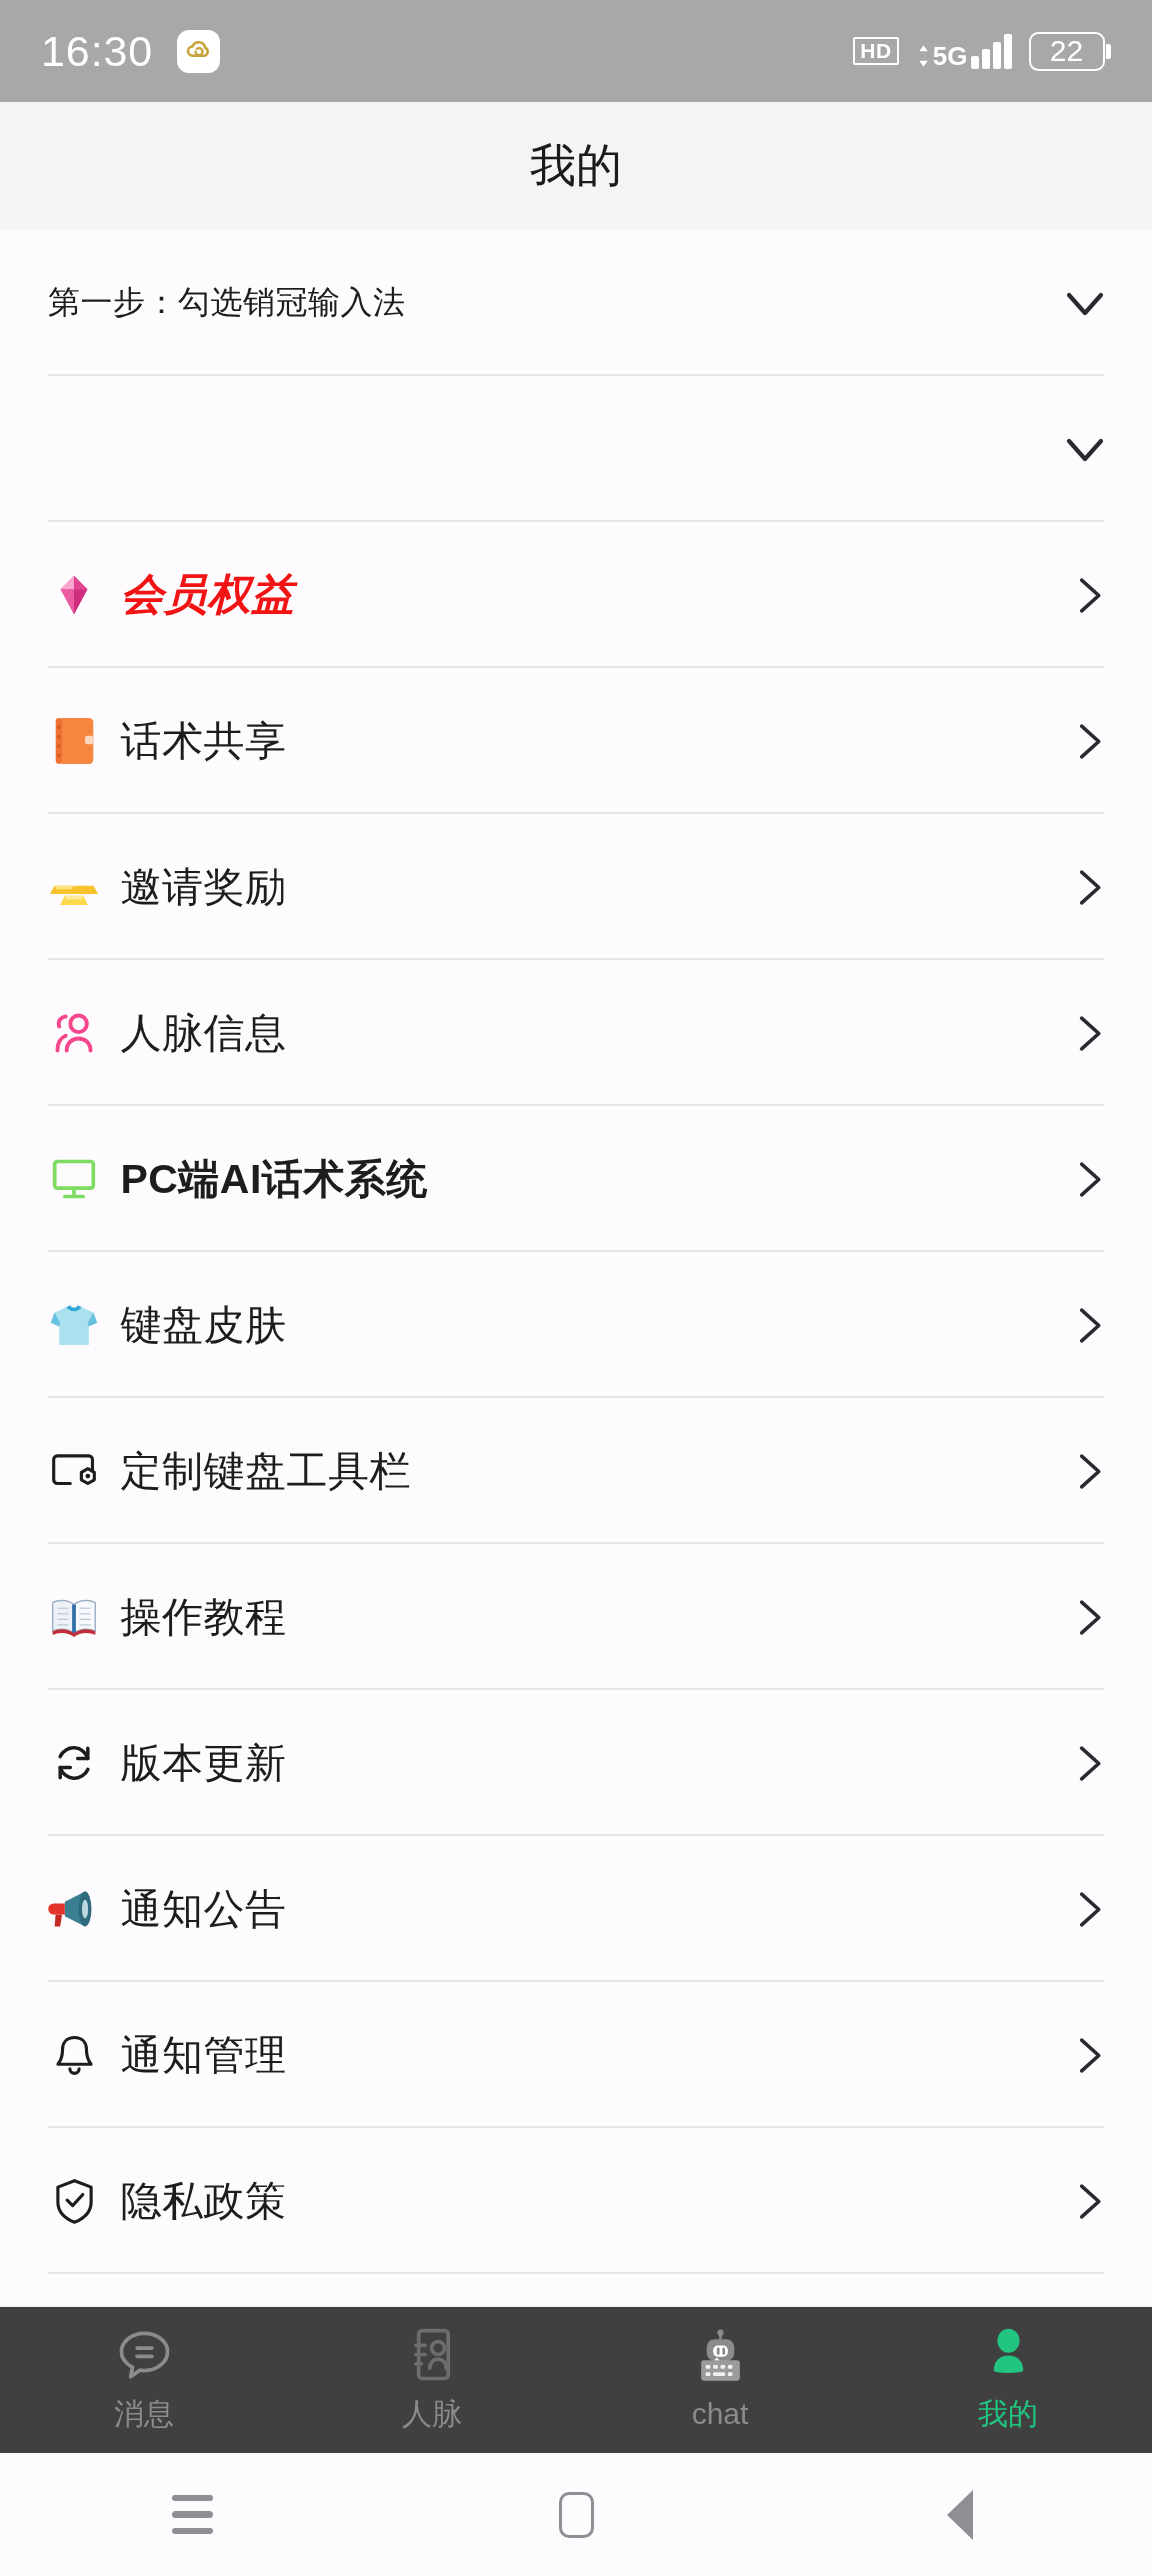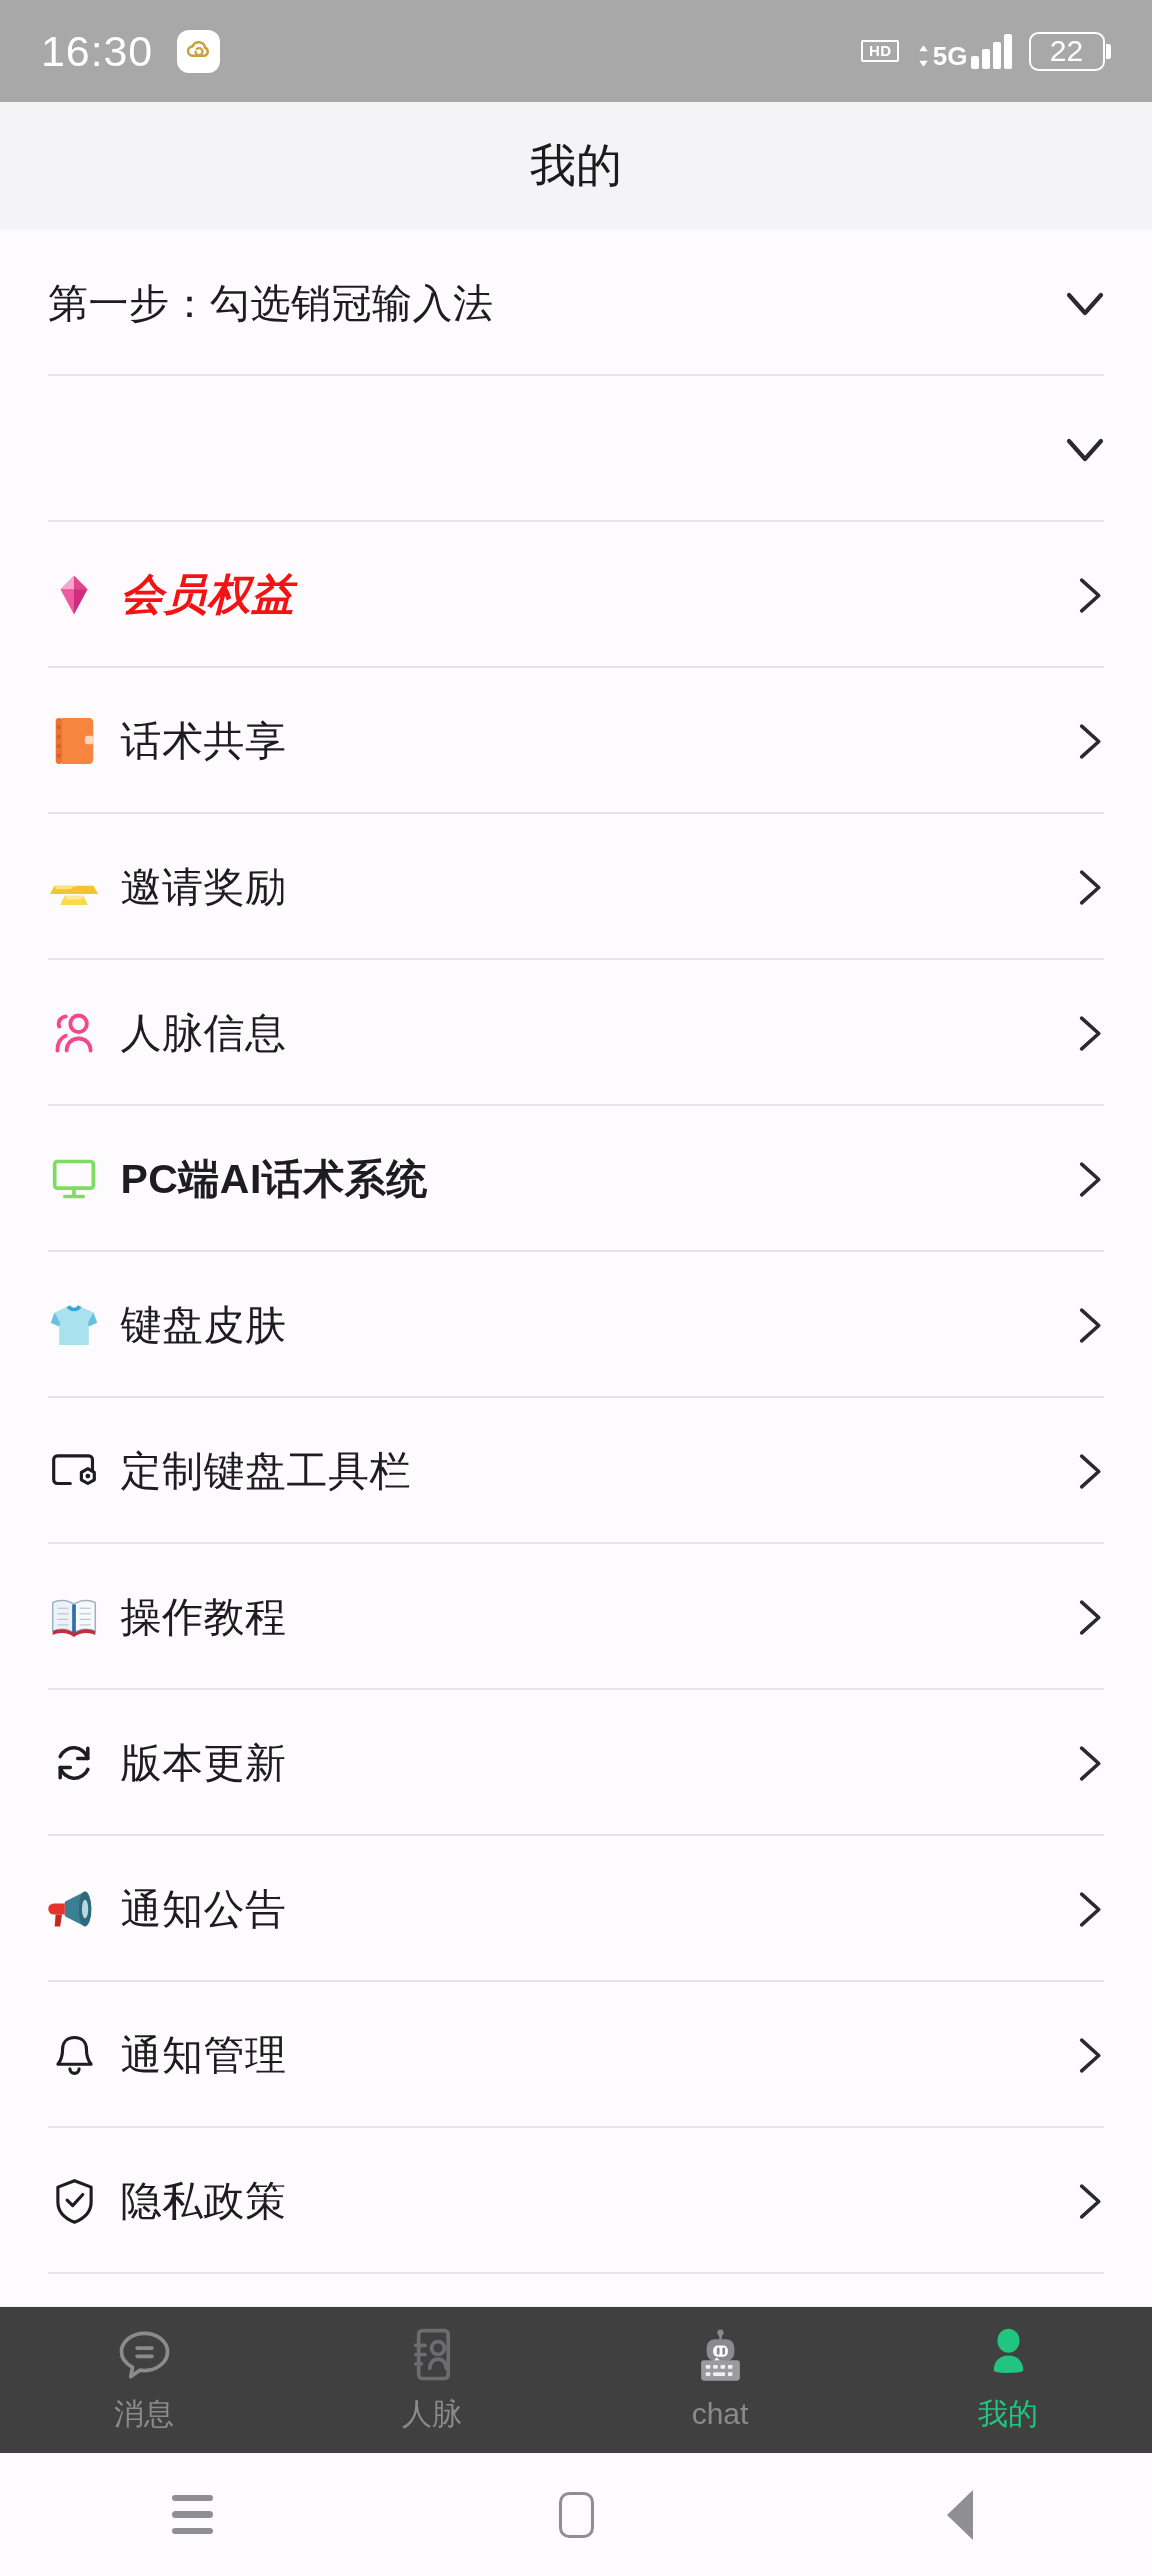--- a/index.html
+++ b/index.html
@@ -17,21 +17,21 @@
     padding:0 41px; color:#ffffff;
   }
   .sb-time{ font-size:43px; letter-spacing:0.9px; font-weight:400; }
   .sb-appicon{
     width:43px;height:43px;margin-left:24px;border-radius:12px;background:#ffffff;
     display:flex;align-items:center;justify-content:center;
   }
   .sb-appicon svg{display:block;}
   .sb-right{ margin-left:auto; display:flex; align-items:center; gap:16.7px; }
   .sb-hd{
-    border:2.8px solid #ffffff; border-radius:2px; font-size:15px; font-weight:700;
+    border:2.8px solid #ffffff; border-radius:2px; font-size:21px; font-weight:700;
     padding:0.9px 5.6px 1.9px; line-height:1; letter-spacing:0.5px;
   }
   .sb-net{ display:flex; align-items:flex-end; gap:3.7px; }
   .sb-5g{ display:flex; align-items:center; gap:1.9px; }
   .sb-5g-txt{ font-size:26px; font-weight:700; line-height:1; }
   .sb-bars{ display:flex; align-items:flex-end; gap:3.7px; height:35px; }
   .sb-bars i{ display:block; width:7.4px; background:#ffffff; border-radius:1.9px; }
   .sb-bars i:nth-child(1){height:13px}
   .sb-bars i:nth-child(2){height:19.5px}
   .sb-bars i:nth-child(3){height:27px}
@@ -62,21 +62,21 @@
     background:#e6e5e8;
   }
   .ico{
     width:52px; min-width:52px; height:52px; margin-right:20.4px;
     display:flex; align-items:center; justify-content:center;
   }
   .ico svg{ display:block; }
   .label{
     font-size:41px; color:#1d1d1f; letter-spacing:0.5px; white-space:nowrap;
   }
-  .label.step{ font-size:40px;font-family:Liberation Serif, serif; }
+  .label.step{ font-size:32px;font-family:Liberation Serif, serif; }
   .label.vip{ color:#f21414; font-style:italic; font-weight:700; font-size:43px; }
   .label.bold{ font-weight:700; }
   .right{ margin-left:auto; display:flex; align-items:center; }
 
   .chev-r{ width:41px; height:41px; }
   .chev-d{ width:48px; height:48px; }
 
   
   .tabbar{
     position:absolute; left:0; right:0; bottom:123px; height:147px;

